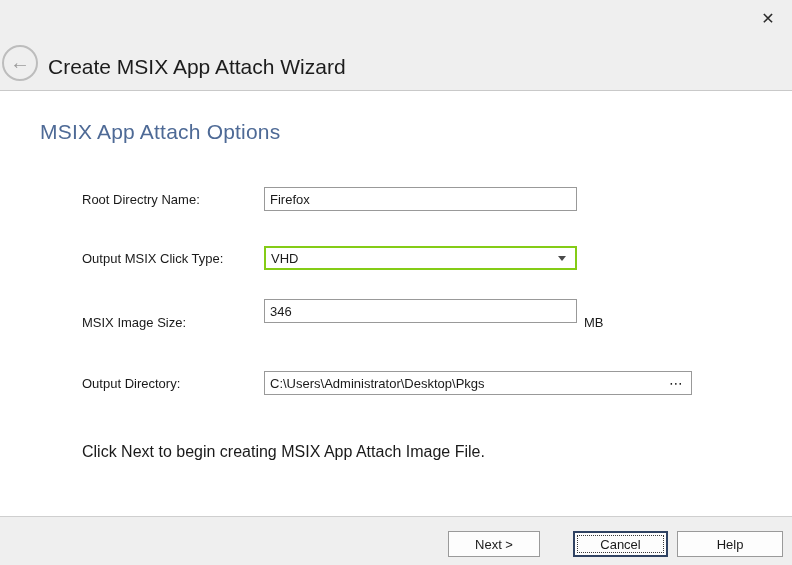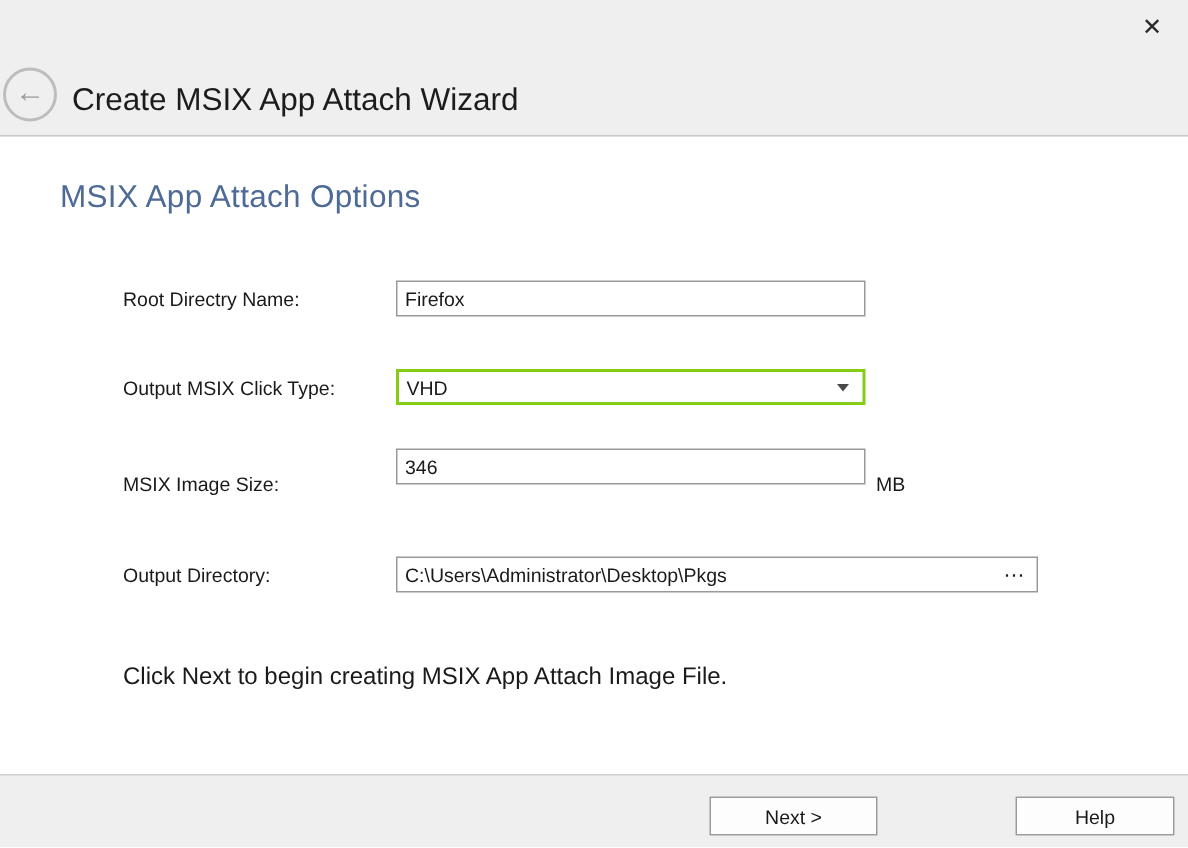--- a/index.html
+++ b/index.html
@@ -145,21 +145,21 @@
     top: 14px;
     height: 26px;
     background: #fdfdfd;
     border: 1px solid #9a9a9a;
     font-family: "Liberation Sans", "DejaVu Sans", sans-serif;
     font-size: 13px;
     color: #1a1a1a;
     cursor: pointer;
     display: flex; align-items: center; justify-content: center;
   }
-  .btn-next   { left: 473px; width: 112px; }
+  .btn-next   { left: 448px; width: 92px; }
   .btn-cancel {
     left: 573px; width: 95px;
     border: 2px solid #2f4262;
     outline: 1px dotted #3a3a3a;
     outline-offset: -5px;
   }
   .btn-help   { left: 677px; width: 106px; }
 </style>
 </head>
 <body>
@@ -194,16 +194,17 @@
   <div class="field-label" style="top:376px">Output Directory:</div>
   <input class="text-input dir-input" style="top: 371px;" type="text" value="C:\Users\Administrator\Desktop\Pkgs">
   <div class="browse-btn">
     <span>⋯</span>
   </div>
 
   <div class="instruction">Click Next to begin creating MSIX App Attach Image File.</div>
 
   <div class="footer">
     <button class="btn btn-next">Next &gt;</button>
+    <button class="btn btn-cancel">Cancel</button>
     <button class="btn btn-help">Help</button>
   </div>
 
 </div>
 
 </body></html>

